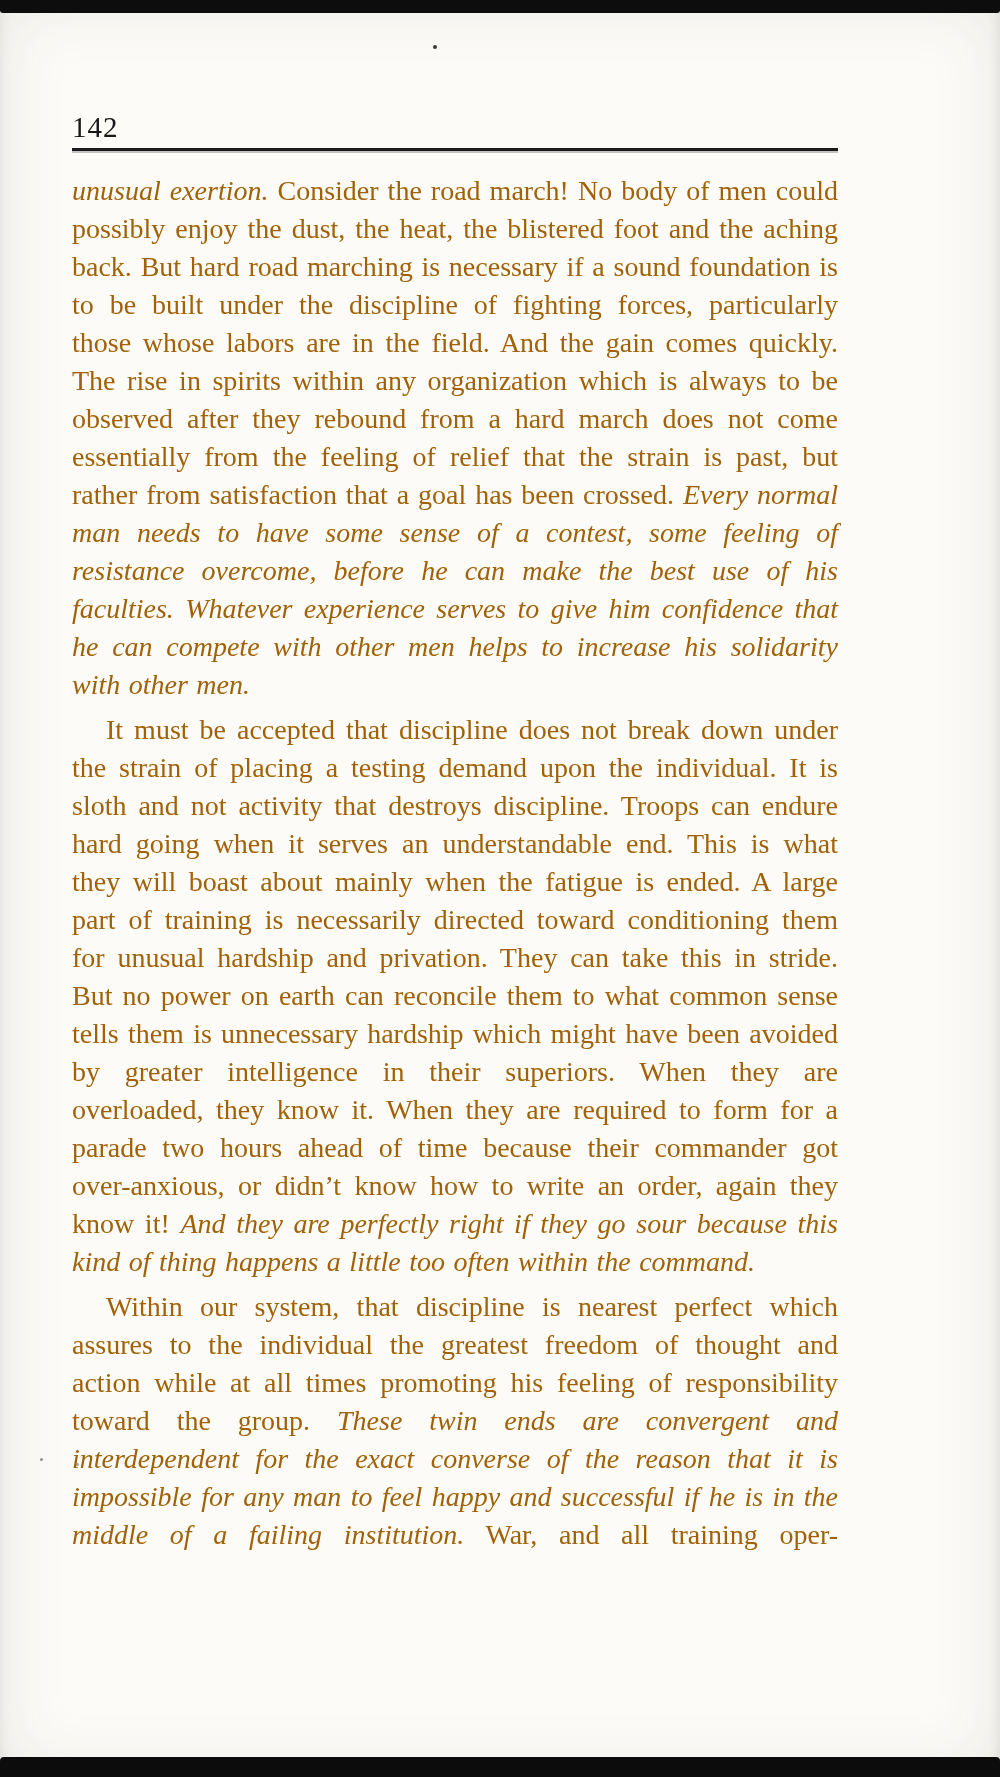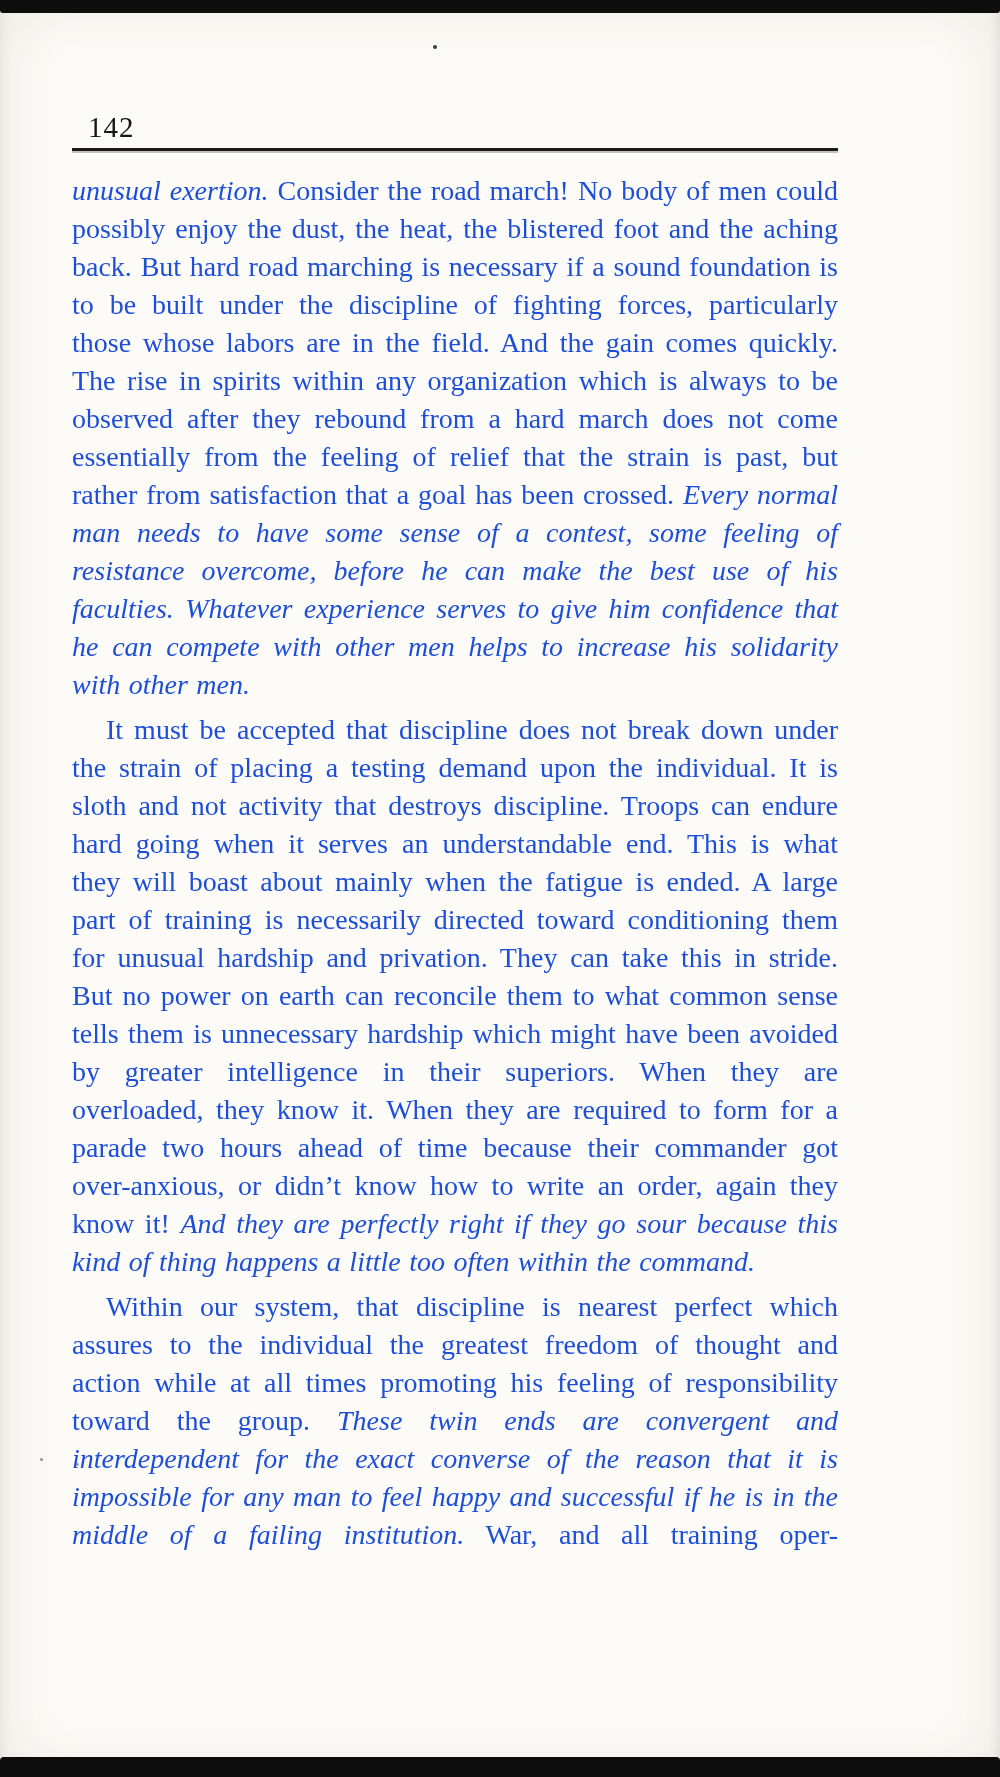--- a/index.html
+++ b/index.html
@@ -33,21 +33,20 @@
     position: absolute;
     left: 72px;
     top: 106px;
     width: 766px;
   }
   .running-head { position: relative; height: 36px; }
   .pageno {
     position: absolute; left: 0; bottom: 0;
     font-size: 29px; line-height: 1; letter-spacing: 1px;
     color: #161616;
-    margin-left: 16px;
   }
   .head-title {
     position: absolute; left: 0; right: 0; bottom: 3px;
     text-align: center;
     font-size: 20px; line-height: 1;
     font-weight: 700;
     letter-spacing: 2.4px;
     word-spacing: 4px;
     color: #1e1e1e;
   }
@@ -56,21 +55,21 @@
     height: 3px;
     background: #1a1a1a;
     box-shadow: 0 2px 0 rgba(26,26,26,0.25);
   }
   .body-text {
     margin-top: 21px;
     font-size: 28px;
     line-height: 38px;
     text-align: justify;
     word-spacing: 1.5px;
-    color: #1d4ed8;
+    color: #a16207;
   }
   .para { margin: 0; }
   .para.indent { text-indent: 34px; margin-top: 7px; }
   .para.p-continues { text-align-last: justify; }
   .it { font-style: italic; }
 </style>
 </head>
 <body>
 
 <div class="page">

